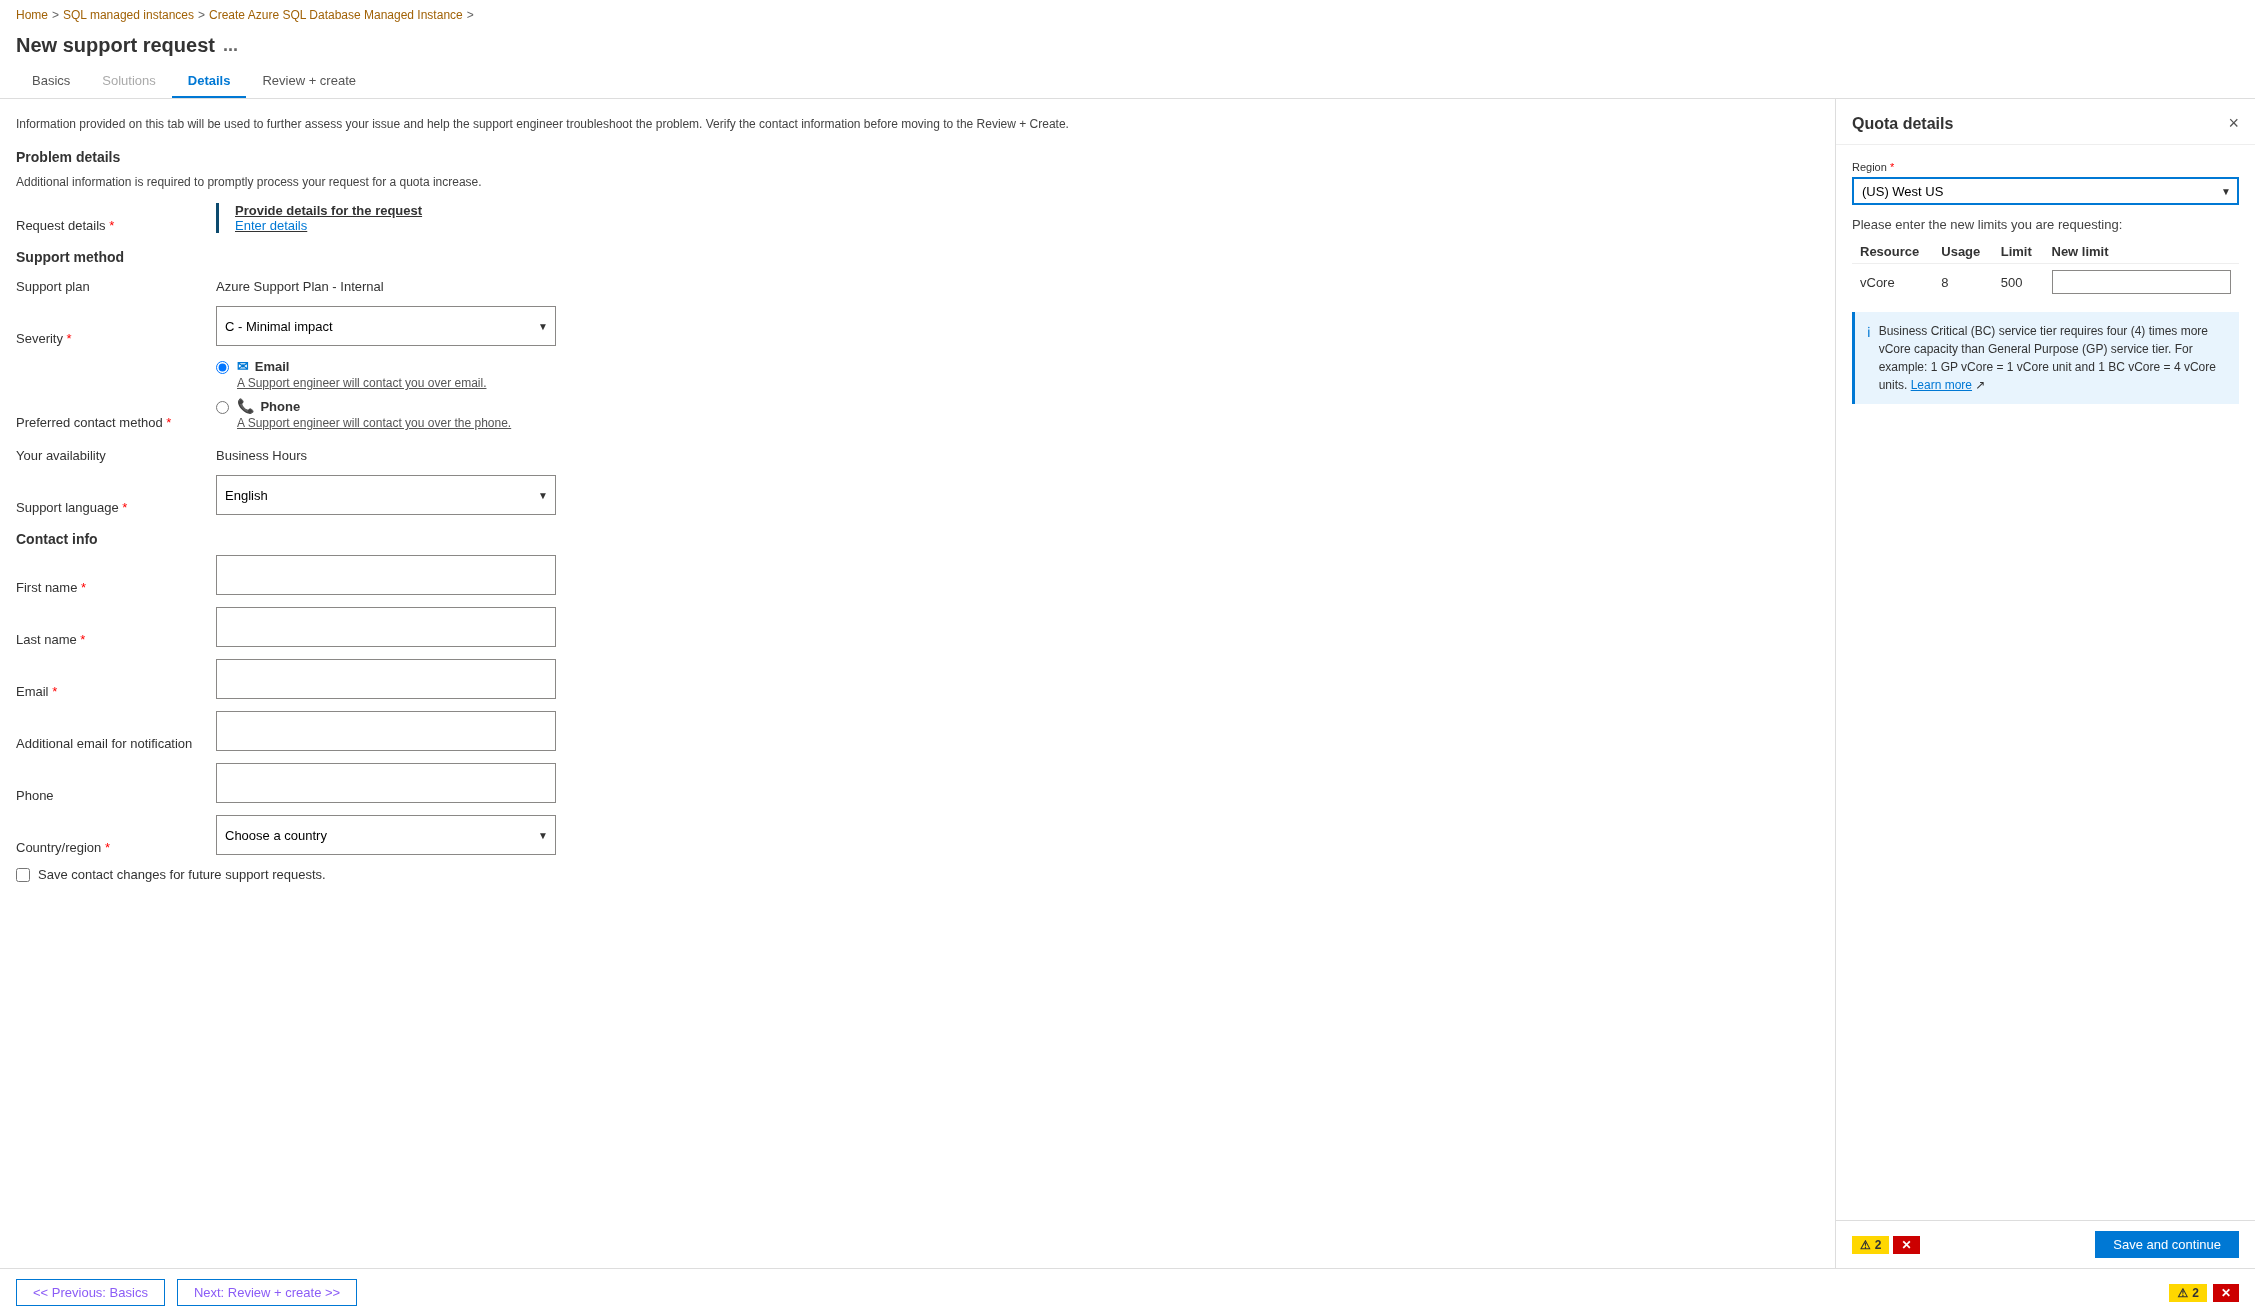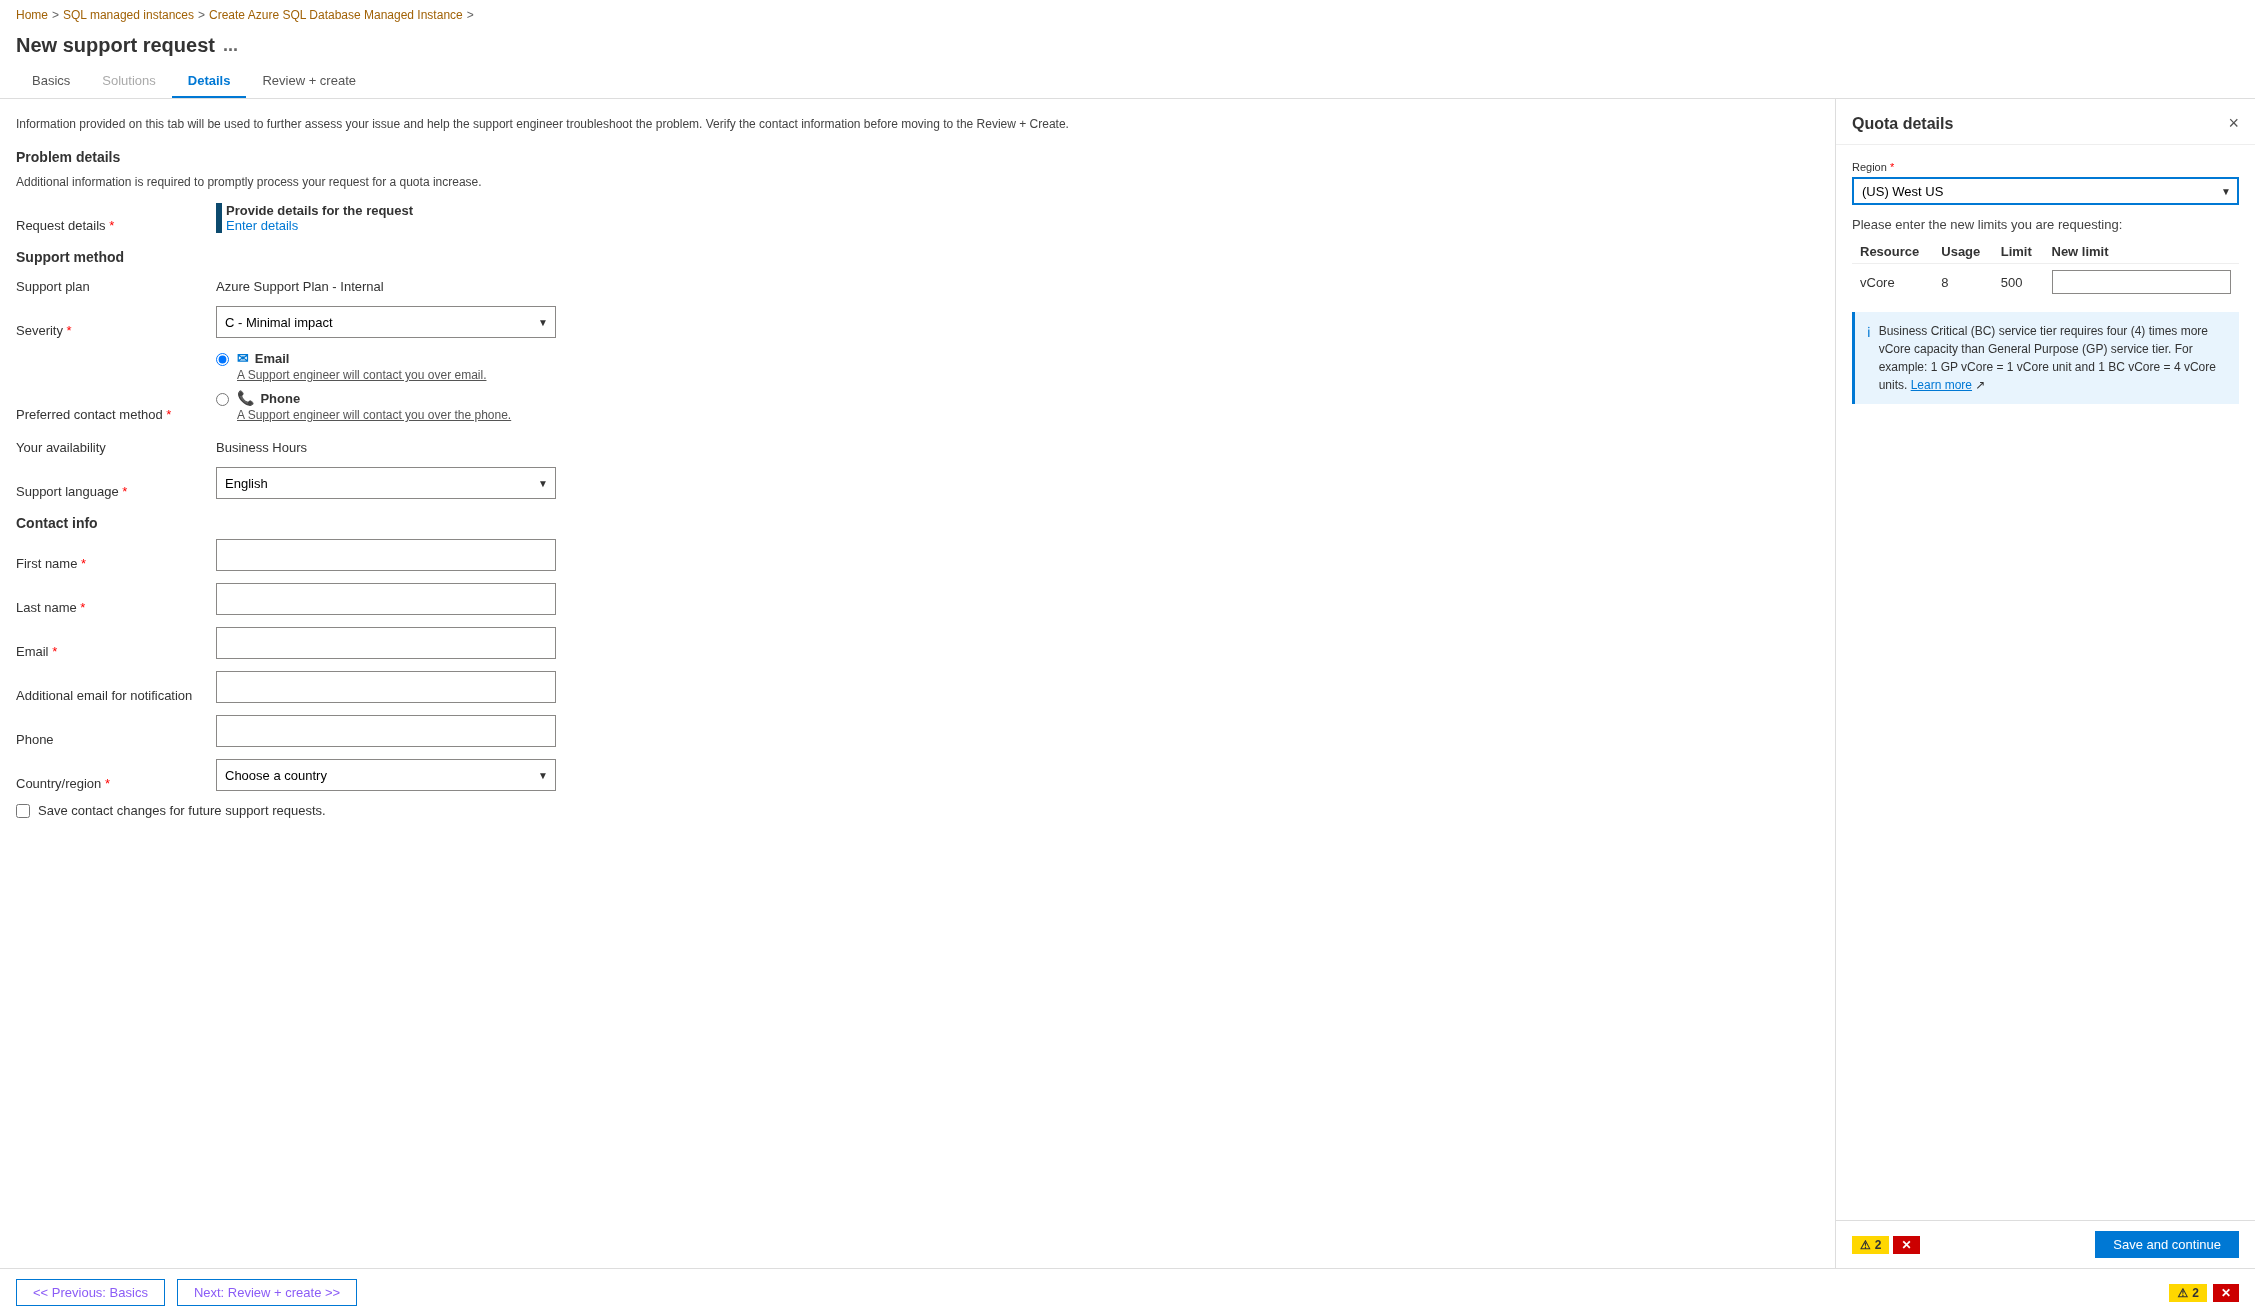--- a/index.html
+++ b/index.html
@@ -24,28 +24,28 @@
     .info-text { font-size: 12px; color: #444; margin-bottom: 12px; line-height: 1.5; }
 
     .section-title { font-size: 14px; font-weight: 600; margin: 16px 0 8px; }
 
     .field-row { display: flex; align-items: flex-end; margin-bottom: 12px; }
     .field-label { width: 200px; min-width: 200px; font-size: 13px; padding-top: 6px; }
     .field-label .req { color: red; }
     .field-value { flex: 1; }
 
     .field-value input[type="text"], .field-value select {
-      width: 100%; max-width: 340px; height: 32px; border: 1px solid #8a8886; padding: 0 8px; font-size: 13px; outline: none;
+      width: 100%; max-width: 340px; height: 40px; border: 1px solid #8a8886; padding: 0 8px; font-size: 13px; outline: none;
     }
 
     .select-wrapper { position: relative; display: inline-block; width: 100%; max-width: 340px; }
     .select-wrapper select { appearance: none; width: 100%; padding-right: 28px; background: #fff; }
     .select-arrow { position: absolute; right: 8px; top: 50%; transform: translateY(-50%); pointer-events: none; font-size: 10px; color: #333; }
 
-    .provide-details { border-left: 6px solid #0c4a6e; padding-left: 4px; }
+    .provide-details { border-left: 3px solid #0c4a6e; padding-left: 16px; text-decoration: underline; }
     .provide-details .title { font-weight: 600; font-size: 13px; }
     .provide-details a { color: #0078d4; font-size: 13px; text-decoration: none; }
 
     .radio-group { display: flex; flex-direction: column; gap: 8px; }
     .radio-item { display: flex; align-items: flex-start; gap: 8px; }
     .radio-item input[type="radio"] { margin-top: 3px; }
     .radio-label-block .radio-title { font-weight: 600; display: flex; align-items: center; gap: 6px; }
     .radio-label-block .radio-desc { font-size: 12px; color: #555; margin-top: 2px; text-decoration: underline; }
     .phone-icon { color: #0078d4; font-size: 14px; }
 

